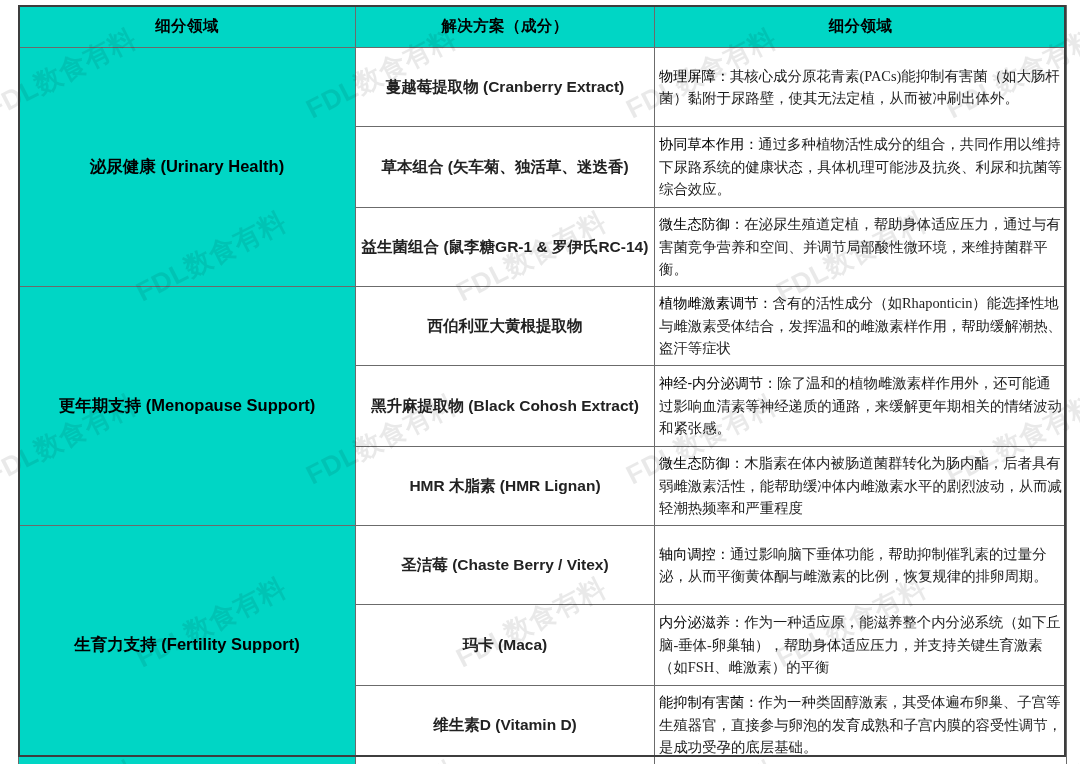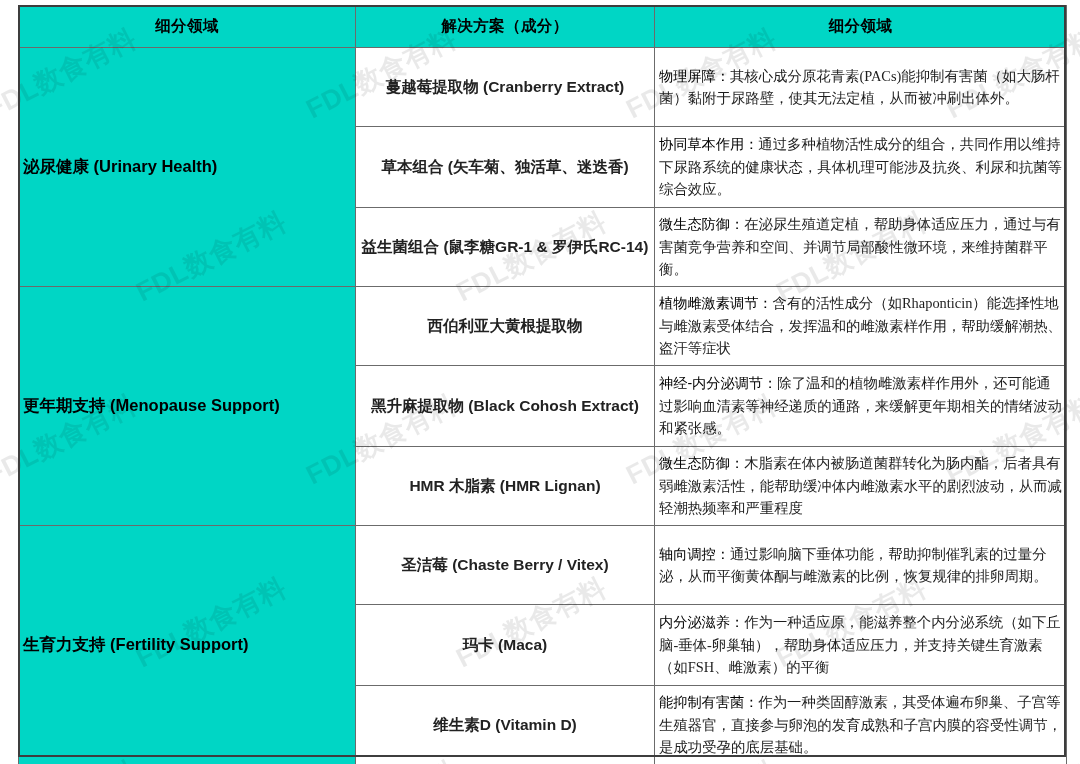--- a/index.html
+++ b/index.html
@@ -86,21 +86,21 @@
     font-size: 15.5px;
     font-weight: bold;
     color: #000000;
     letter-spacing: 0.4px;
     border-color: #3d3d3d;
   }
 
   
   td.cat {
     background: #00d6c5;
-    text-align: left;
+    text-align: center;
     font-size: 16.5px;
     font-weight: bold;
     color: #000000;
     padding: 0 6px;
     border-color: #3d3d3d;
   }
 
   
   td.sol {
     background: #ffffff;

